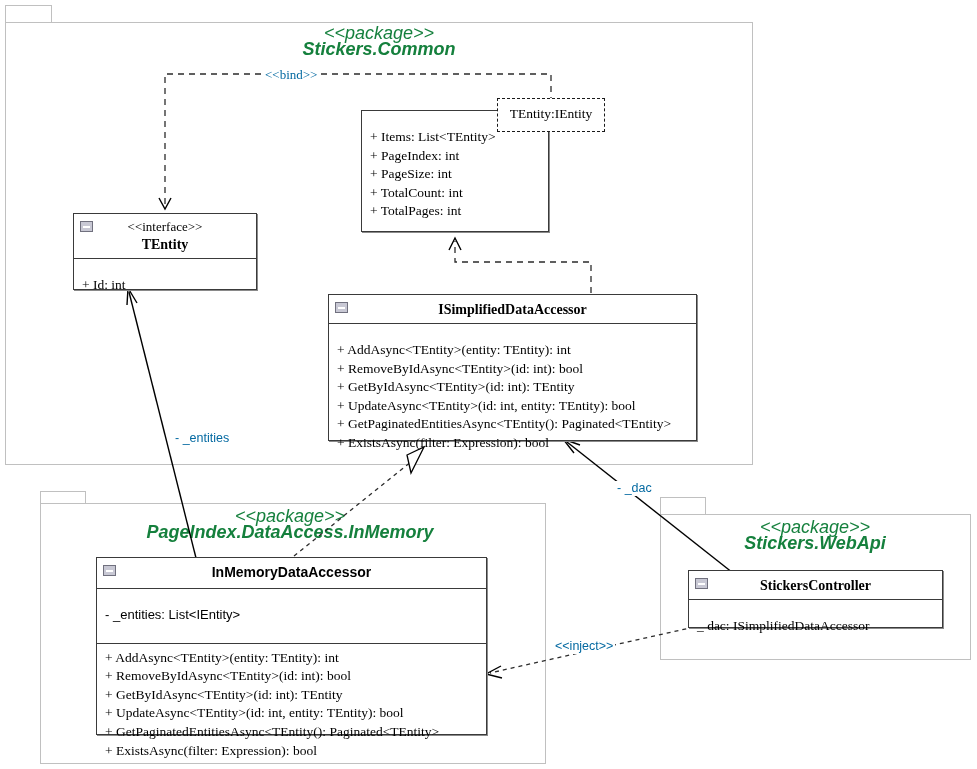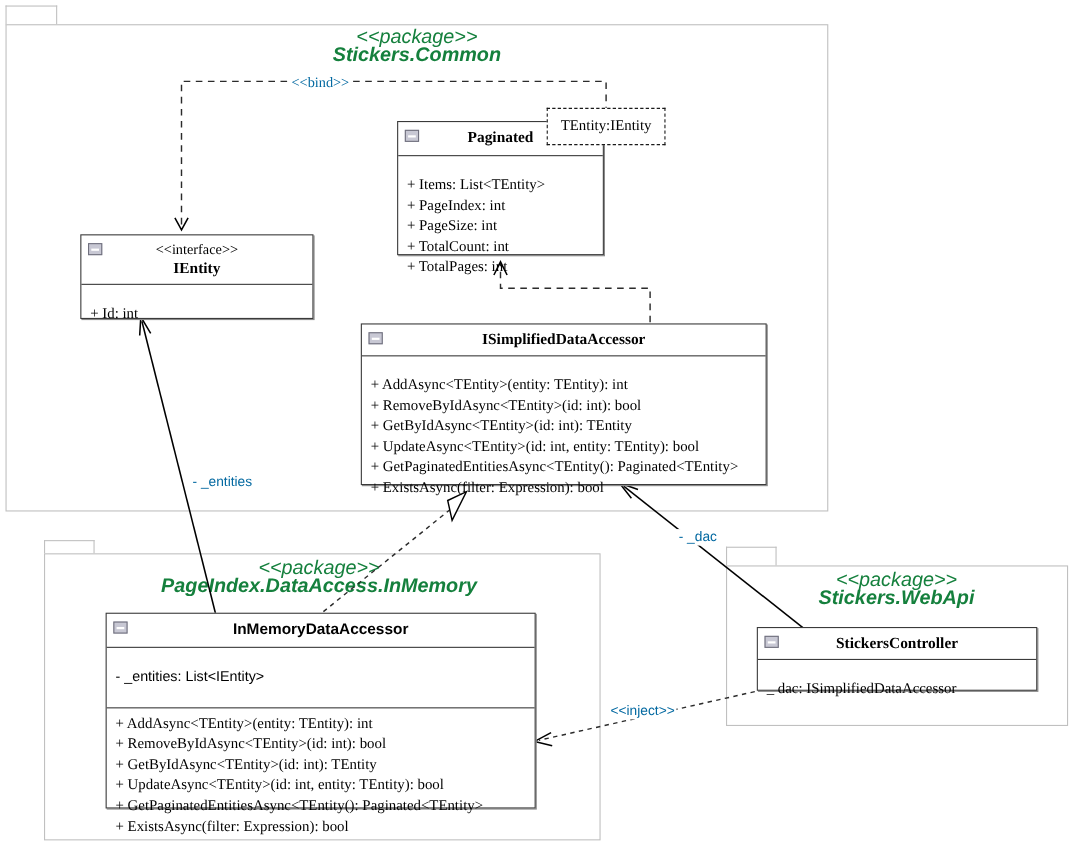--- a/index.html
+++ b/index.html
@@ -244,38 +244,34 @@
   <div class="edge-label serifish" style="left:263px; top:67px;">&lt;&lt;bind&gt;&gt;</div>
   <div class="edge-label" style="left:133px; top:431px;margin-left:40px;">- _entities</div>
   <div class="edge-label" style="left:615px; top:481px;">- _dac</div>
   <div class="edge-label" style="left:553px; top:639px;">&lt;&lt;inject&gt;&gt;</div>
 
   <div class="tmpl-box" style="left:497px; top:98px; width:108px; height:34px;">
     <span>TEntity:IEntity</span>
   </div>
 
   <div class="cls" style="left:361px; top:110px; width:188px; height:122px;">
-    <div class="cls-header" style="height:31px;">
-      <span class="minus-icon"></span>
-      <span class="cls-title">Paginated</span>
-    </div>
     <div class="cls-compartment">
       <div class="member">+ Items: List&lt;TEntity&gt;</div>
       <div class="member">+ PageIndex: int</div>
       <div class="member">+ PageSize: int</div>
       <div class="member">+ TotalCount: int</div>
       <div class="member">+ TotalPages: int</div>
     </div>
   </div>
 
-  <div class="cls" style="left:73px; top:213px; width:212px; height:77px;">
+  <div class="cls" style="left:73px; top:213px; width:184px; height:77px;">
     <div class="cls-header" style="height:45px;">
       <span class="minus-icon"></span>
       <span class="cls-stereo">&lt;&lt;interface&gt;&gt;</span>
-      <span class="cls-title">IEntity</span>
+      <span class="cls-title">TEntity</span>
     </div>
     <div class="cls-compartment">
       <div class="member">+ Id: int</div>
     </div>
   </div>
 
   <div class="cls" style="left:328px; top:294px; width:369px; height:147px;">
     <div class="cls-header" style="height:29px;">
       <span class="minus-icon"></span>
       <span class="cls-title">ISimplifiedDataAccessor</span>

